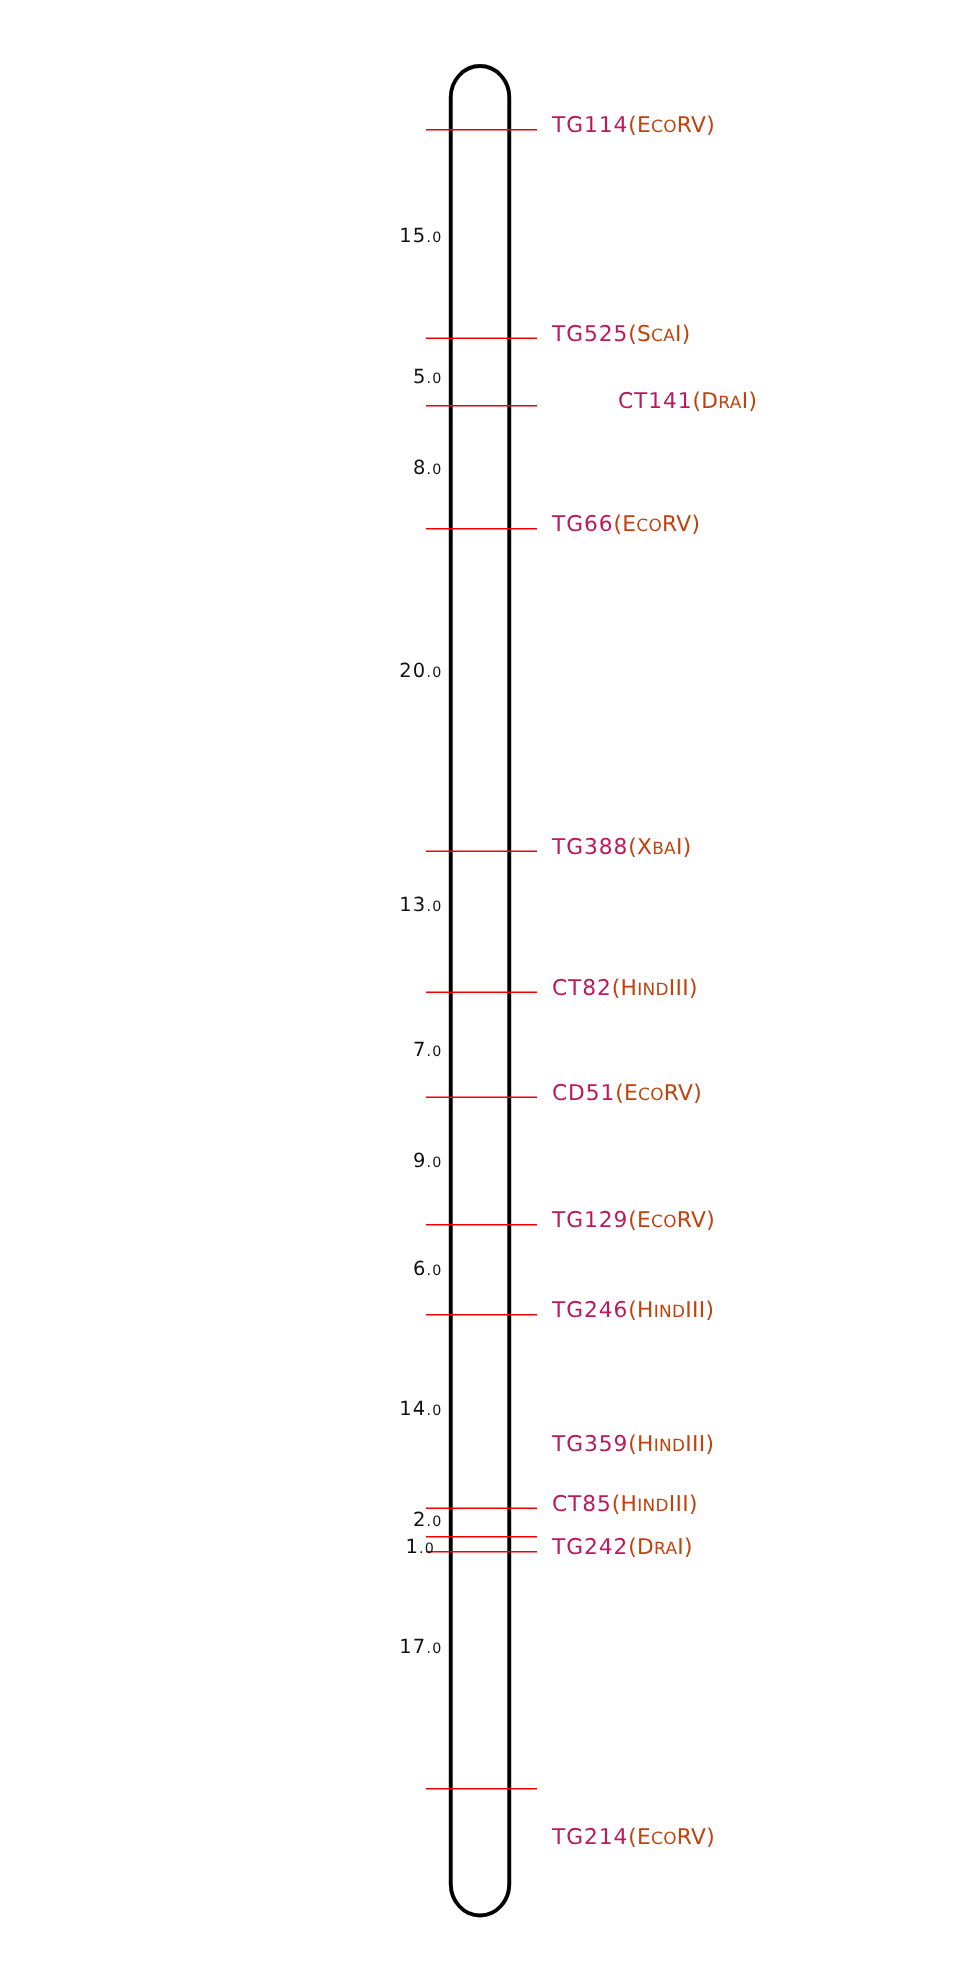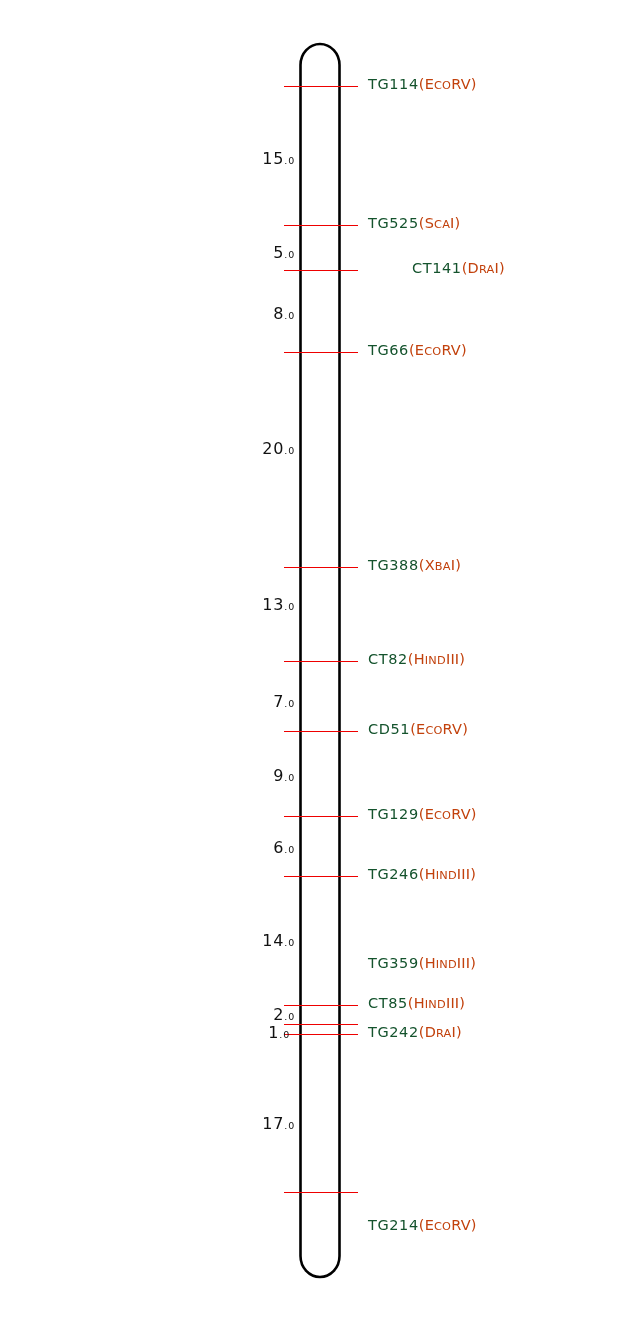--- a/index.html
+++ b/index.html
@@ -45,21 +45,21 @@
   
   .marker-label {
     position: absolute;
     left: 368px;
     white-space: nowrap;
     line-height: 1;
     font-size: 14.5px;
     letter-spacing: 0.6px;
   }
   .marker-name {
-    color: #14532d;
+    color: #be185d;
     font-weight: 500;
   }
   .marker-enzyme {
     color: #c2410c;
     letter-spacing: 0.2px;
   }
   
   .sc-lower {
     font-size: 0.78em;
     text-transform: uppercase;
@@ -69,21 +69,21 @@
   
   .distance-label {
     position: absolute;
     color: #111111;
     font-size: 11.5px;
     letter-spacing: 0.8px;
     white-space: nowrap;
     text-align: right;
     line-height: 1;
   }
-  .dist-int { font-size: 16px; }
+  .dist-int { font-size: 13px; }
   .dist-dec { font-size: 9.5px; }
 </style>
 </head>
 <body>
 
 <div id="map-canvas">
 
   <svg class="chromosome-layer" width="640" height="1320" viewBox="0 0 640 1320" xmlns="http://www.w3.org/2000/svg">
     <path id="chromosome-outline" d="M 300.5 65 A 19.5 21 0 0 1 339.5 65 L 339.5 1256 A 19.5 21 0 0 1 300.5 1256 Z" fill="#ffffff" stroke="#000000" stroke-width="2.6" stroke-linejoin="round"></path>
   </svg>
@@ -125,16 +125,16 @@
       <div class="distance-label" style="top: 245px; left: 200px; width: 95px;"><span class="dist-int">5</span><span class="dist-dec">.0</span></div>
       <div class="distance-label" style="top: 306px; left: 200px; width: 95px;"><span class="dist-int">8</span><span class="dist-dec">.0</span></div>
       <div class="distance-label" style="top: 441px; left: 200px; width: 95px;"><span class="dist-int">20</span><span class="dist-dec">.0</span></div>
       <div class="distance-label" style="top: 597px; left: 200px; width: 95px;"><span class="dist-int">13</span><span class="dist-dec">.0</span></div>
       <div class="distance-label" style="top: 694px; left: 200px; width: 95px;"><span class="dist-int">7</span><span class="dist-dec">.0</span></div>
       <div class="distance-label" style="top: 768px; left: 200px; width: 95px;"><span class="dist-int">9</span><span class="dist-dec">.0</span></div>
       <div class="distance-label" style="top: 840px; left: 200px; width: 95px;"><span class="dist-int">6</span><span class="dist-dec">.0</span></div>
       <div class="distance-label" style="top: 933px; left: 200px; width: 95px;"><span class="dist-int">14</span><span class="dist-dec">.0</span></div>
       <div class="distance-label" style="top: 1007px; left: 200px; width: 95px;"><span class="dist-int">2</span><span class="dist-dec">.0</span></div>
       <div class="distance-label" style="top: 1025px; left: 200px; width: 90px;"><span class="dist-int">1</span><span class="dist-dec">.0</span></div>
-      <div class="distance-label" style="top: 1116px; left: 200px; width: 95px;"><span class="dist-int">17</span><span class="dist-dec">.0</span></div>
+      <div class="distance-label" style="top: 1092px; left: 200px; width: 95px;"><span class="dist-int">17</span><span class="dist-dec">.0</span></div>
     </div>
 
 </div>
 
 </body></html>

